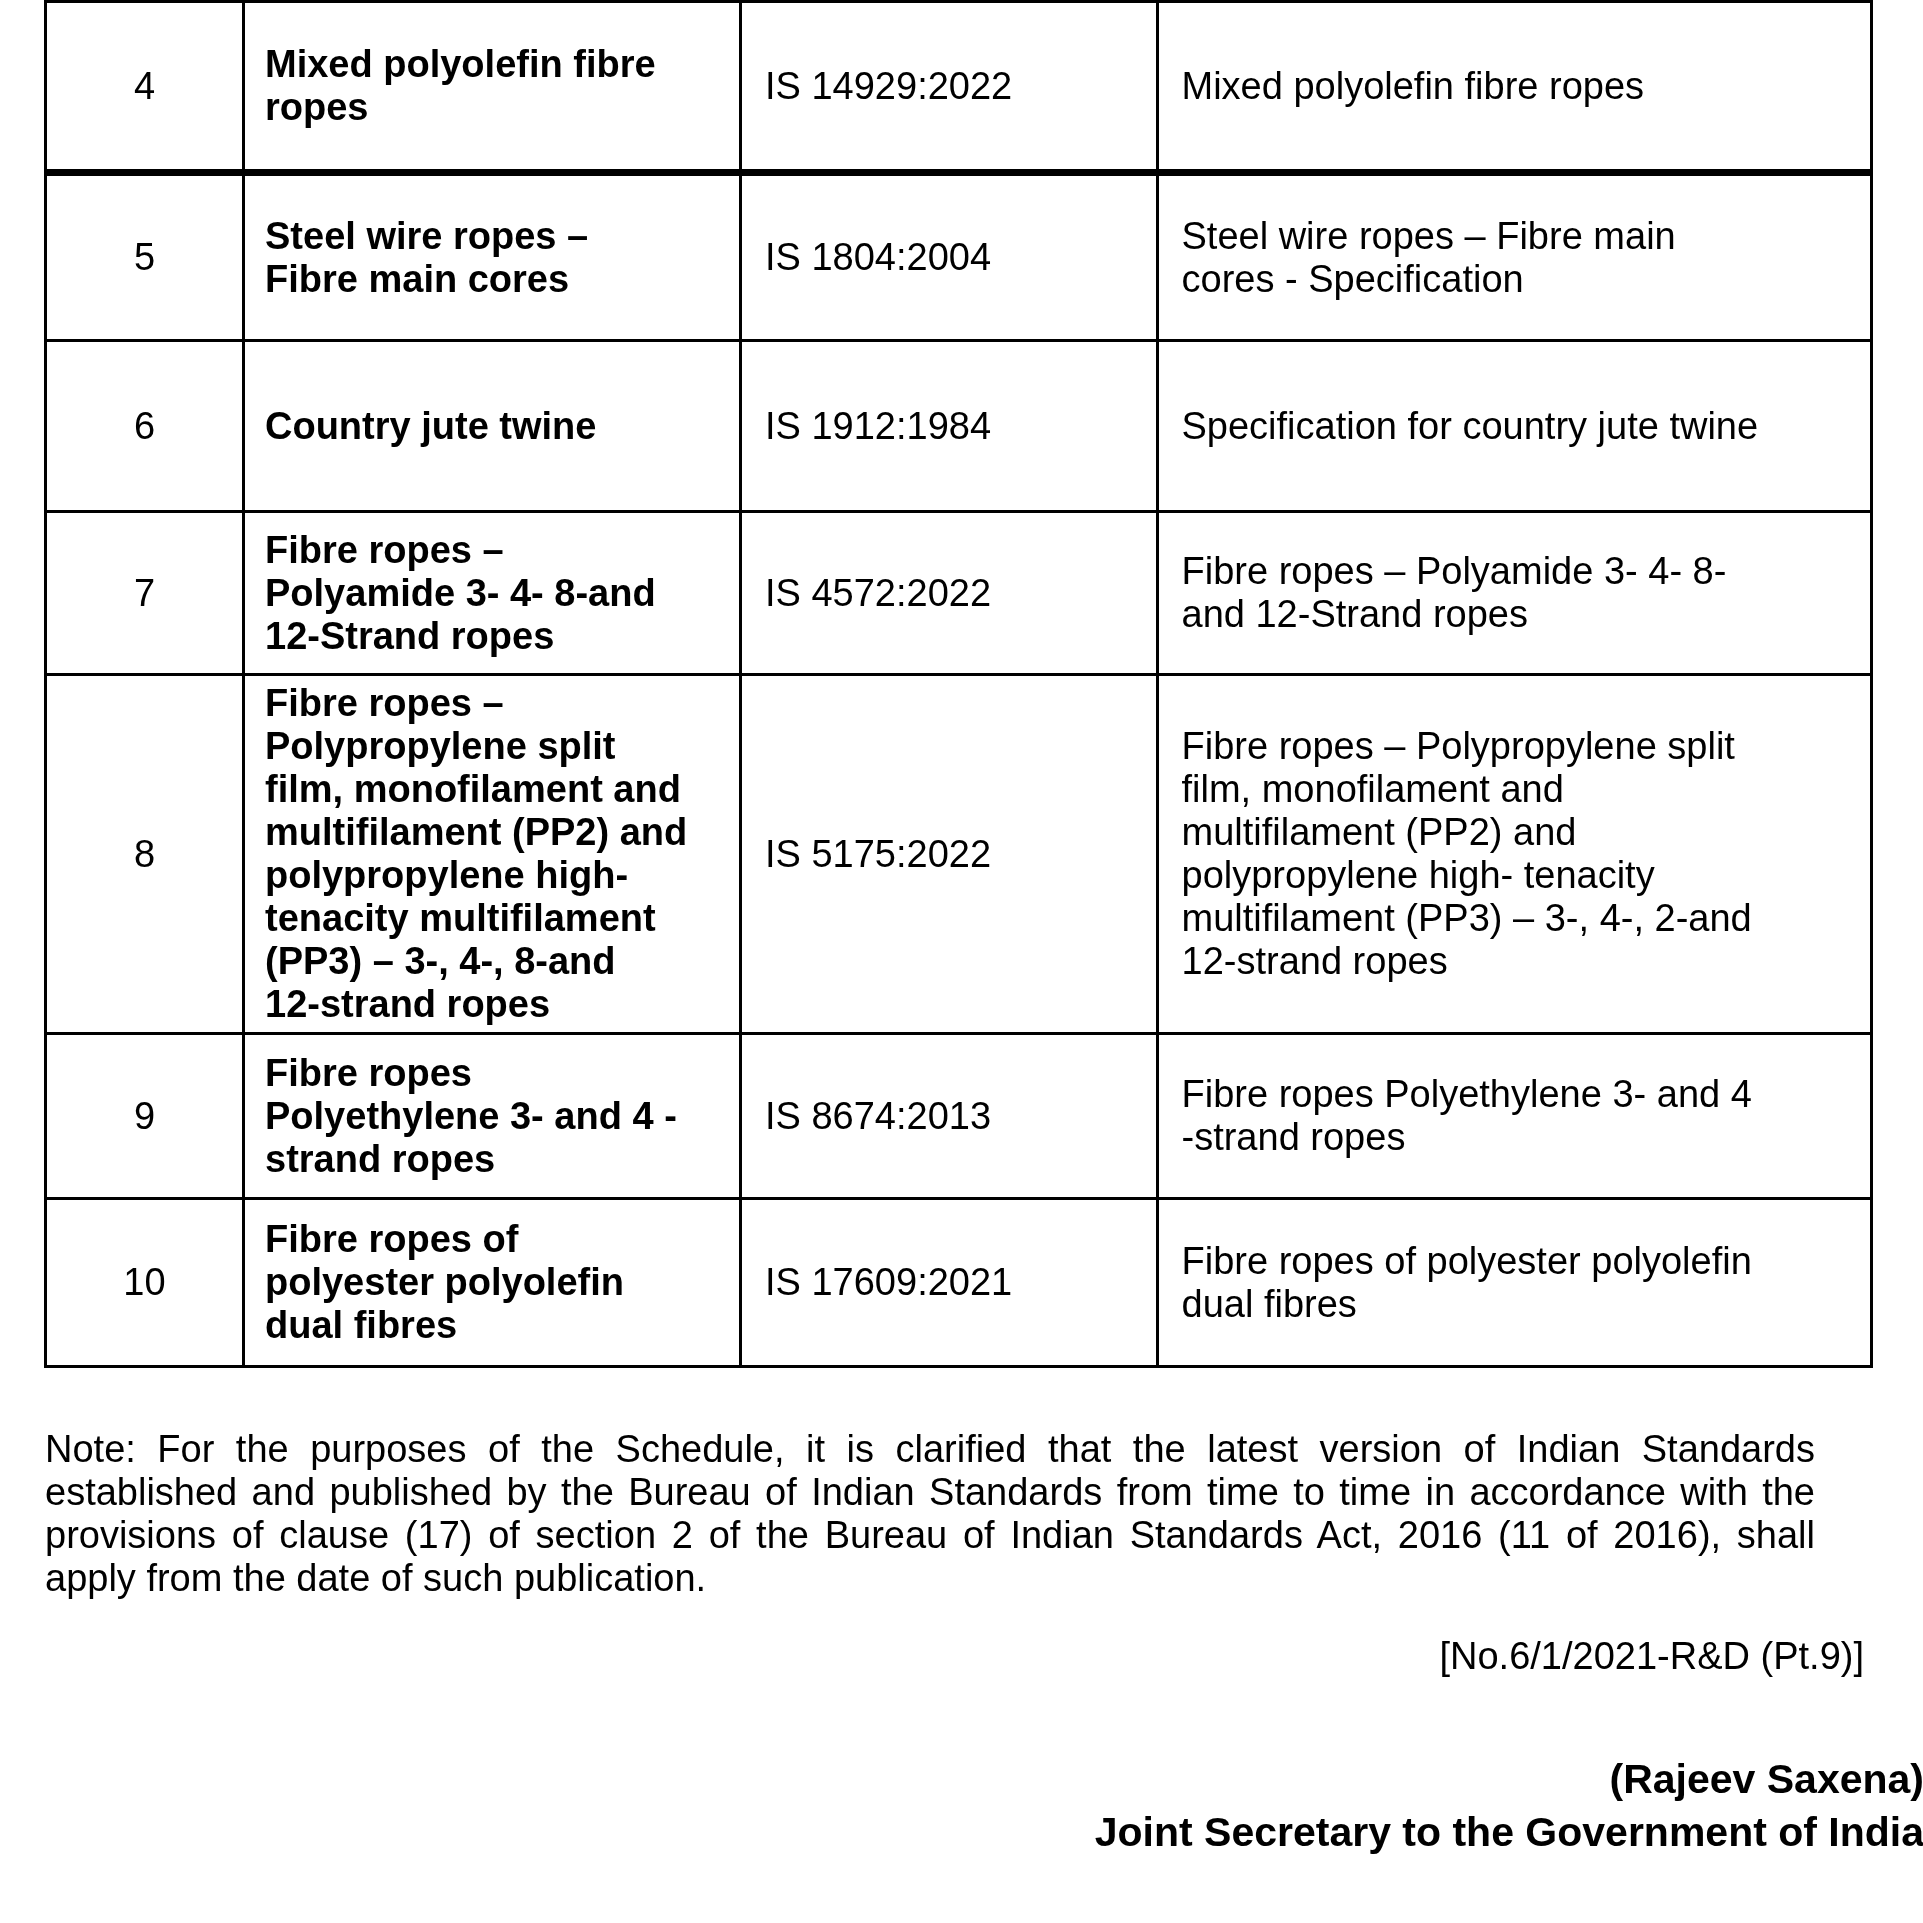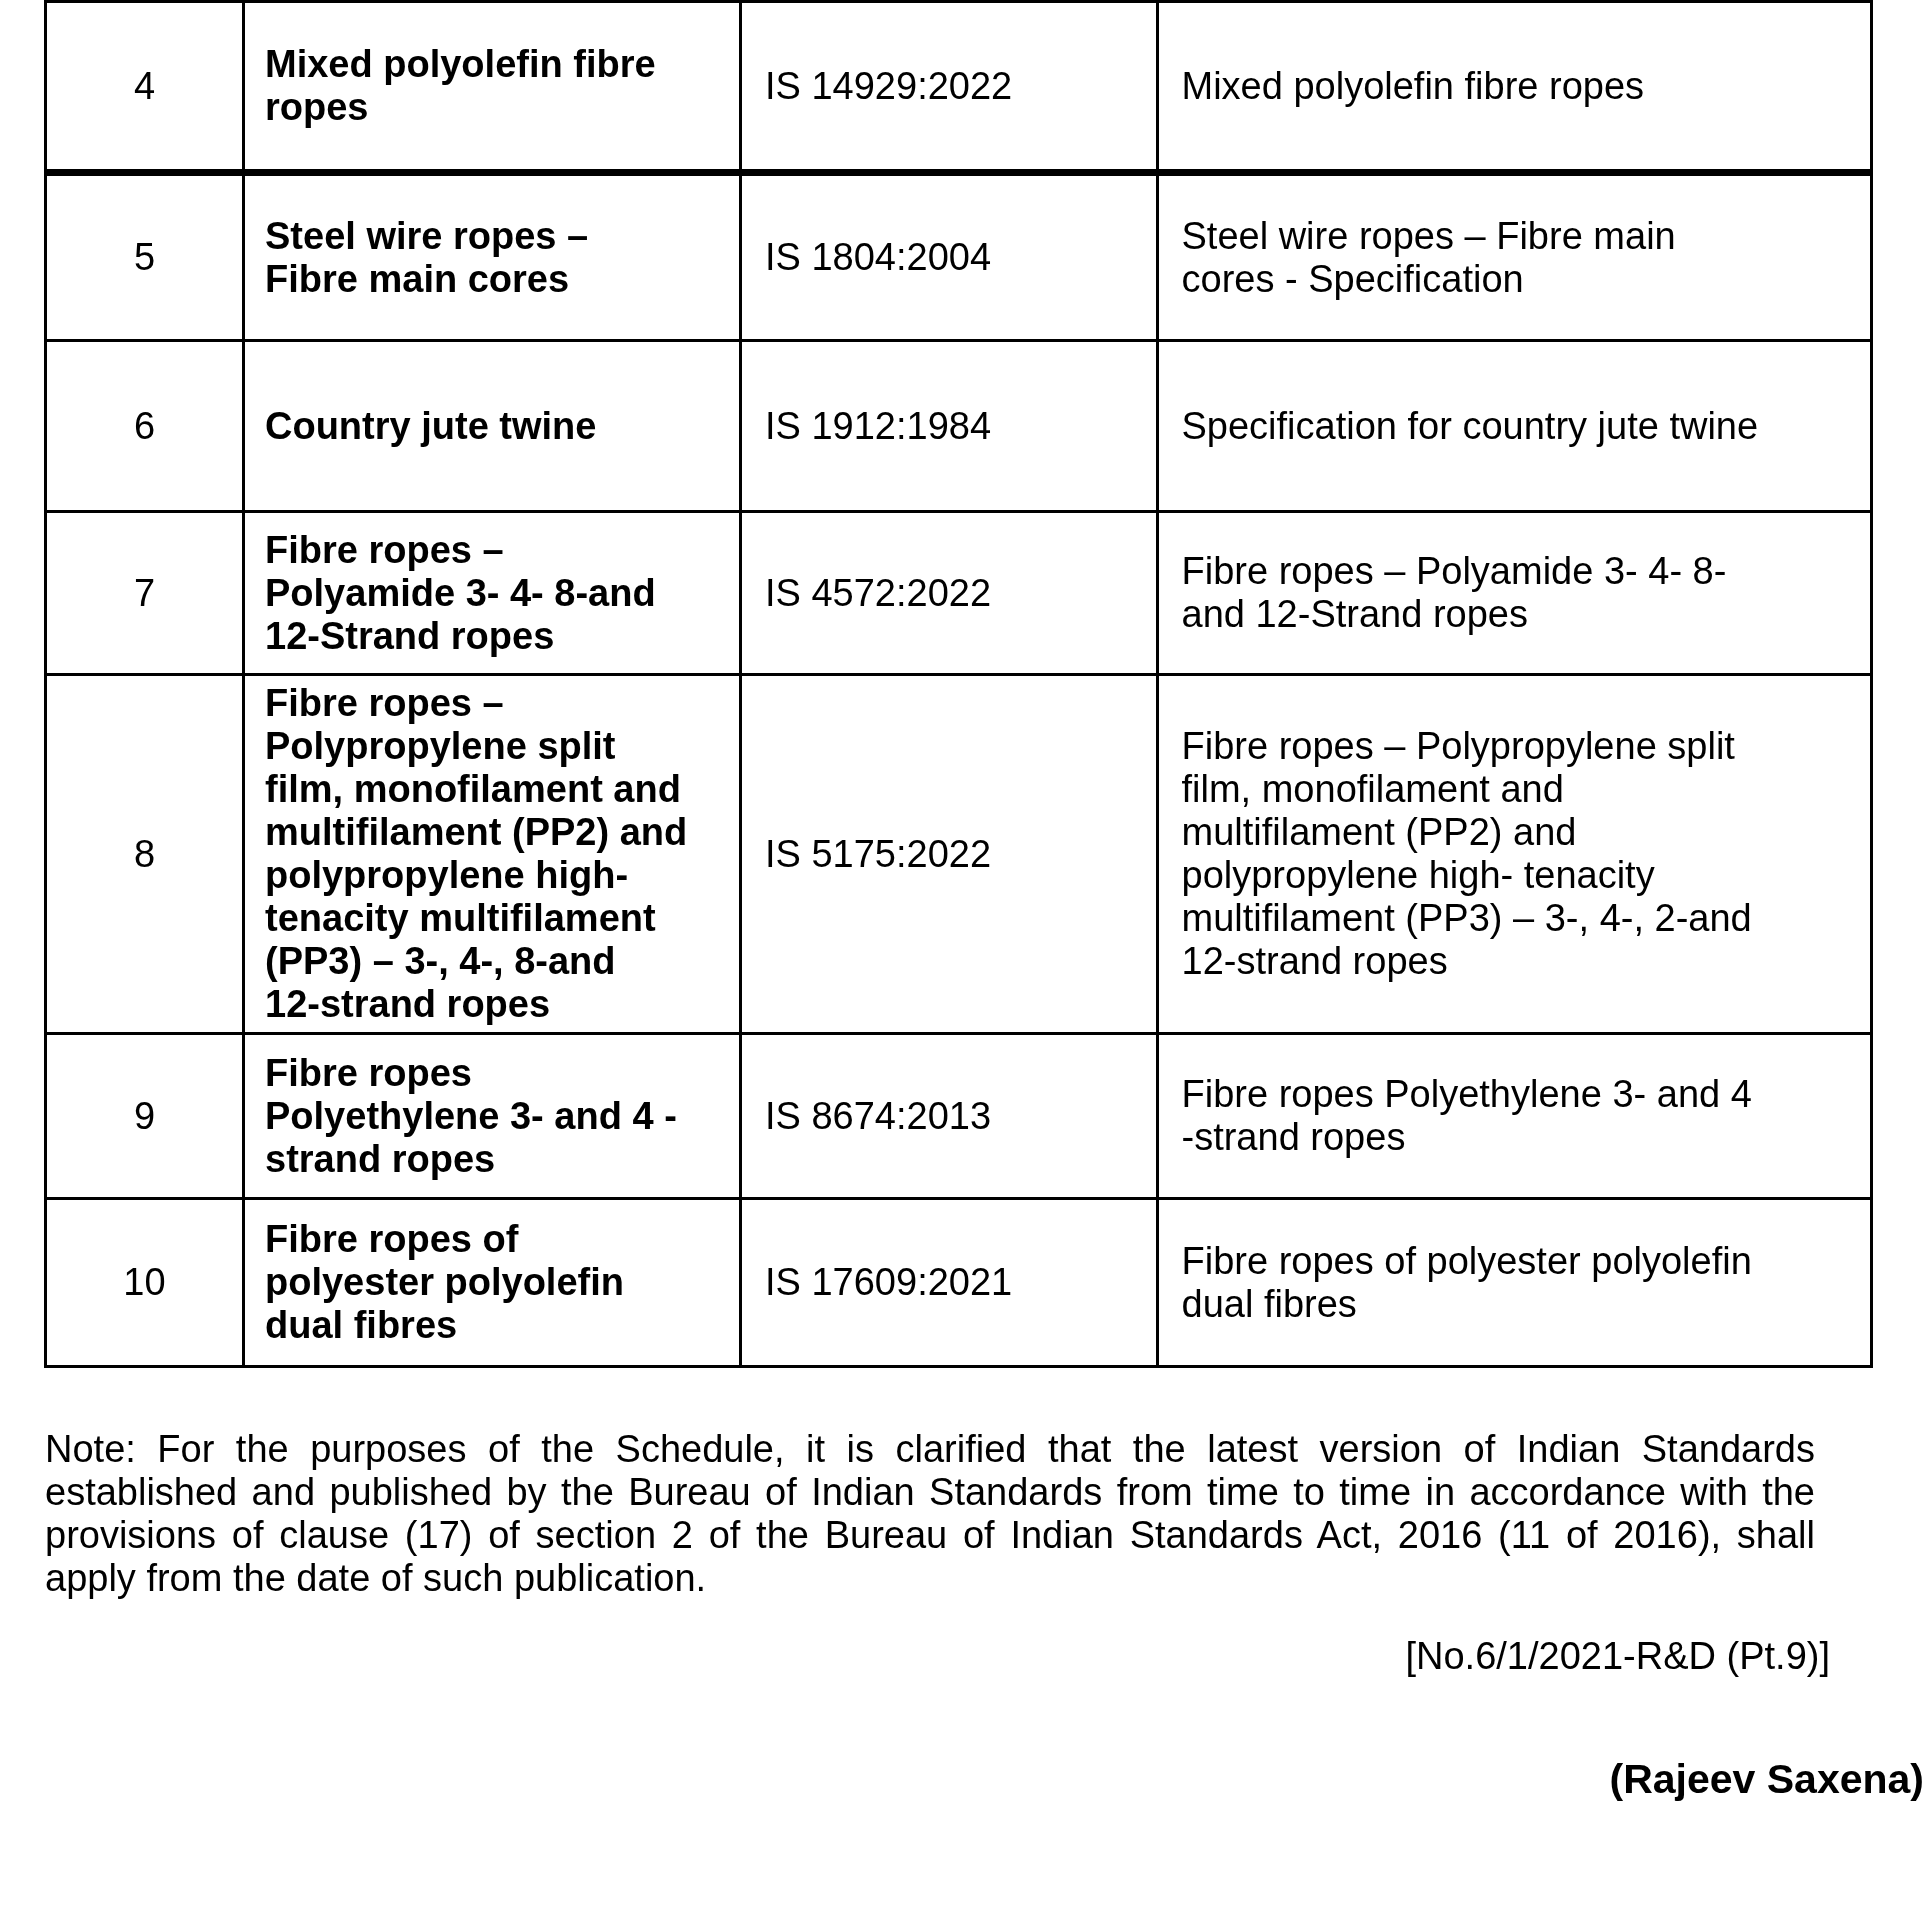--- a/index.html
+++ b/index.html
@@ -42,21 +42,21 @@
   .note{
     width:1770px;
     margin:60px 0 0 45px;
     font-size:38px;
     line-height:43px;
     text-align:justify;
   }
   .note-label{font-weight:normal;}
   .ref{
     margin-top:35px;
-    margin-right:94px;
+    margin-right:60px;
     text-align:right;
     font-size:38px;
     line-height:43px;
   }
   .sig{
     margin-top:75px;
     text-align:right;
     font-weight:bold;
     font-size:41px;
     line-height:53px;
@@ -143,16 +143,17 @@
       </tr>
     </tbody>
   </table>
 
   <p class="note"><span class="note-label">Note:</span><span> For the purposes of the Schedule, it is clarified that the latest version of Indian Standards established and published by the Bureau of Indian Standards from time to time in accordance with the provisions of clause (17) of section 2 of the Bureau of Indian Standards Act, 2016 (11 of 2016), shall apply from the date of such publication.</span></p>
 
   <div class="ref">[No.6/1/2021-R&amp;D (Pt.9)]</div>
 
   <div class="sig">
     <div>(Rajeev Saxena)</div>
+    <div>Joint Secretary to the Government of India</div>
   </div>
 
 </div>
 
 
 </body></html>

